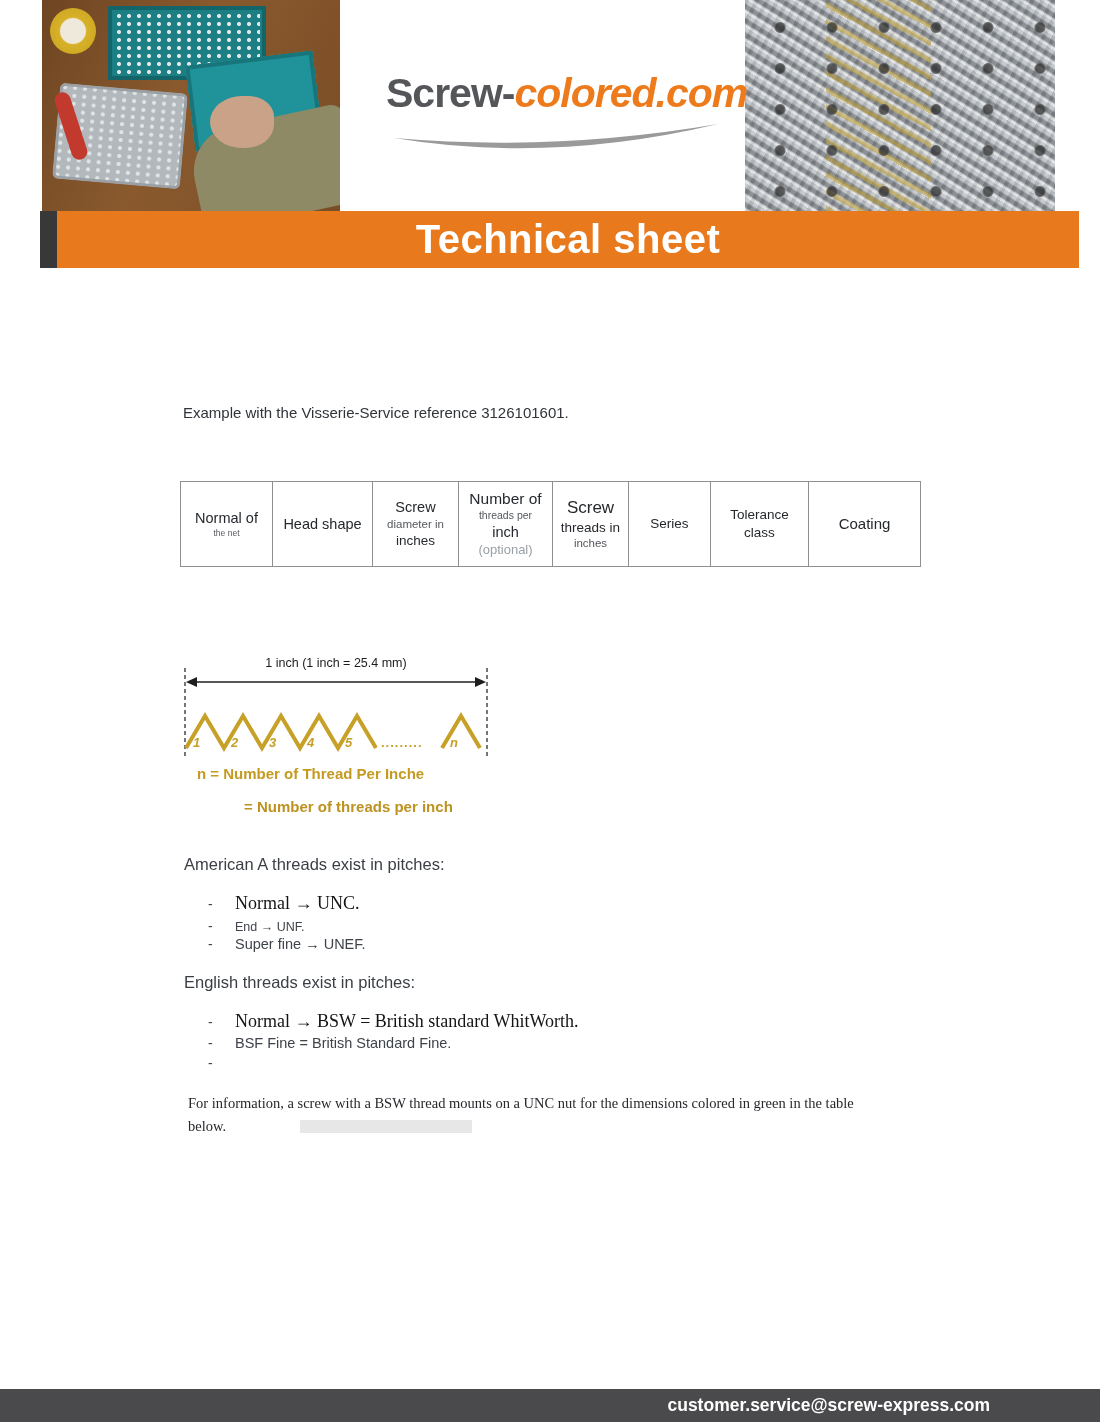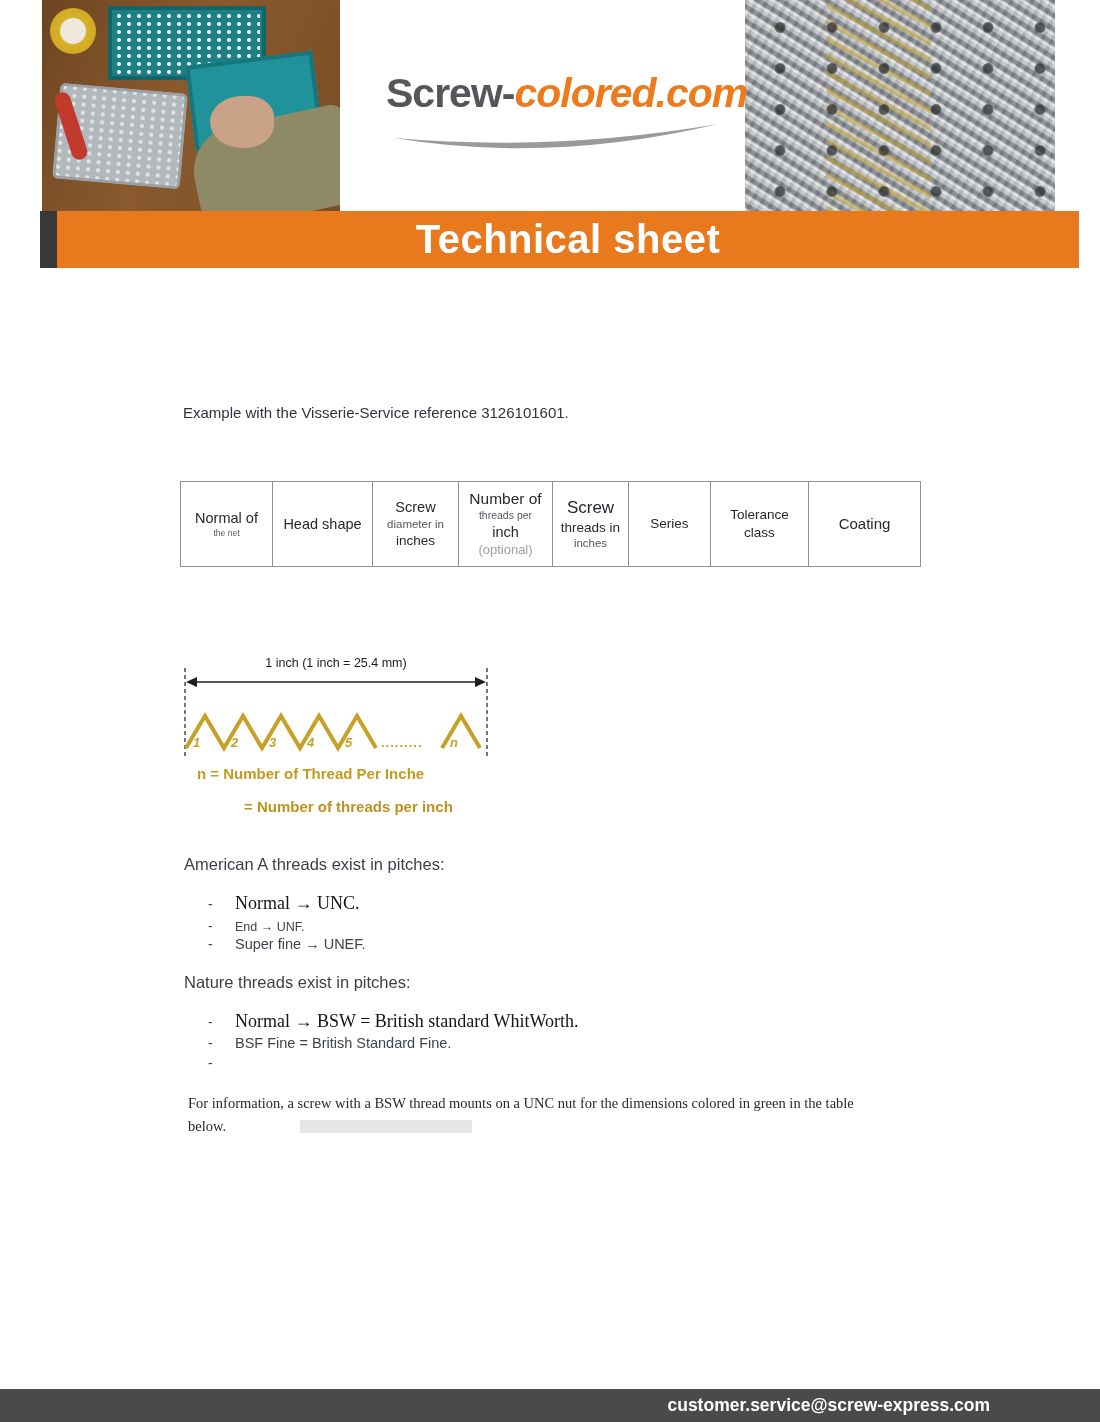--- a/index.html
+++ b/index.html
@@ -203,21 +203,21 @@
   </div>
   <div class="list-item" style="top:918px">
     <span class="bullet">-</span>
     <span class="li-small">End → UNF.</span>
   </div>
   <div class="list-item" style="top:936px">
     <span class="bullet">-</span>
     <span class="li-sans">Super fine → UNEF.</span>
   </div>
 
-  <div class="sec-heading" style="top:973px">Nature threads exist in pitches:</div>
+  <div class="sec-heading" style="top:973px">English threads exist in pitches:</div>
   <div class="list-item" style="top:1011px">
     <span class="bullet">-</span>
     <span class="li-serif">Normal → BSW = British standard WhitWorth.</span>
   </div>
   <div class="list-item" style="top:1035px">
     <span class="bullet">-</span>
     <span class="li-sans">BSF Fine = British Standard Fine.</span>
   </div>
   <div class="list-item" style="top:1055px">
     <span class="bullet">-</span>

